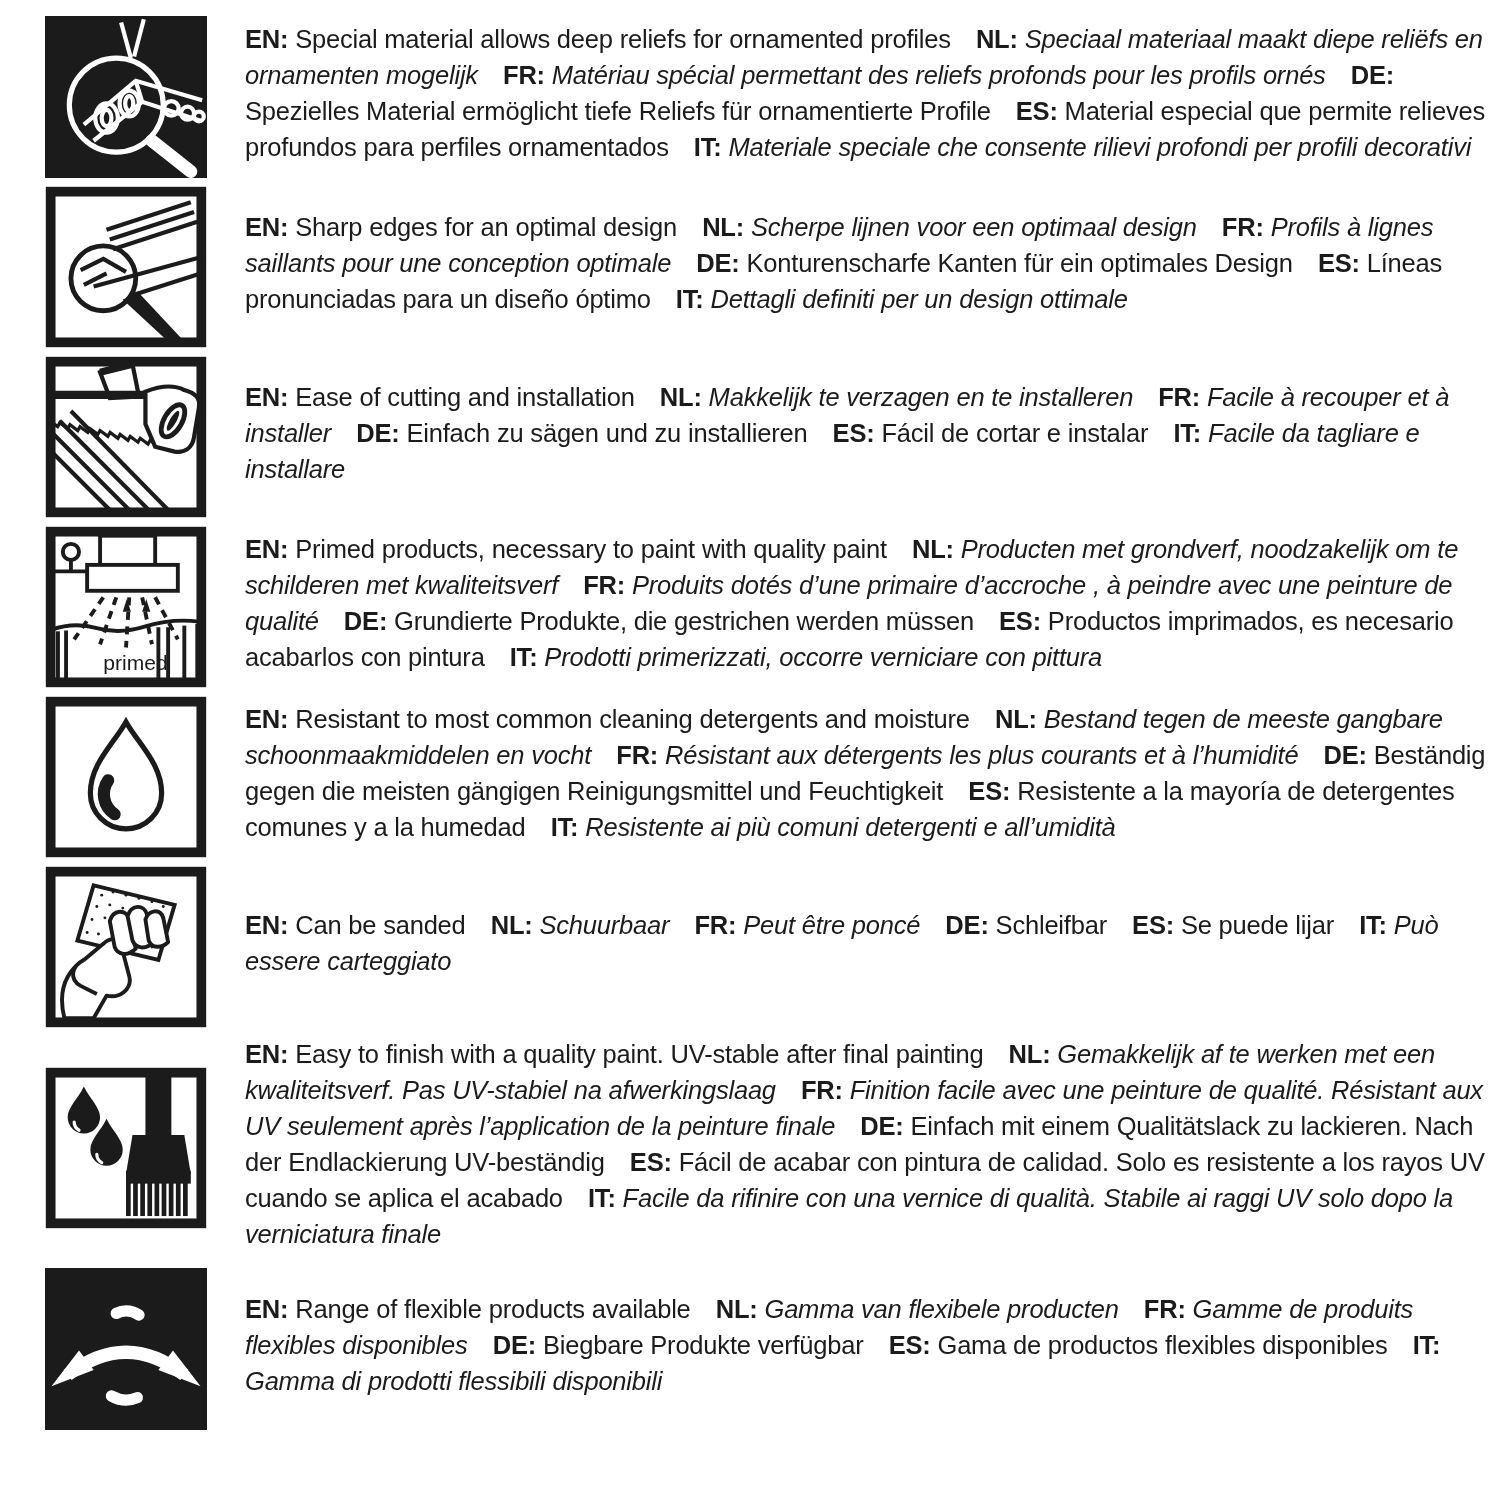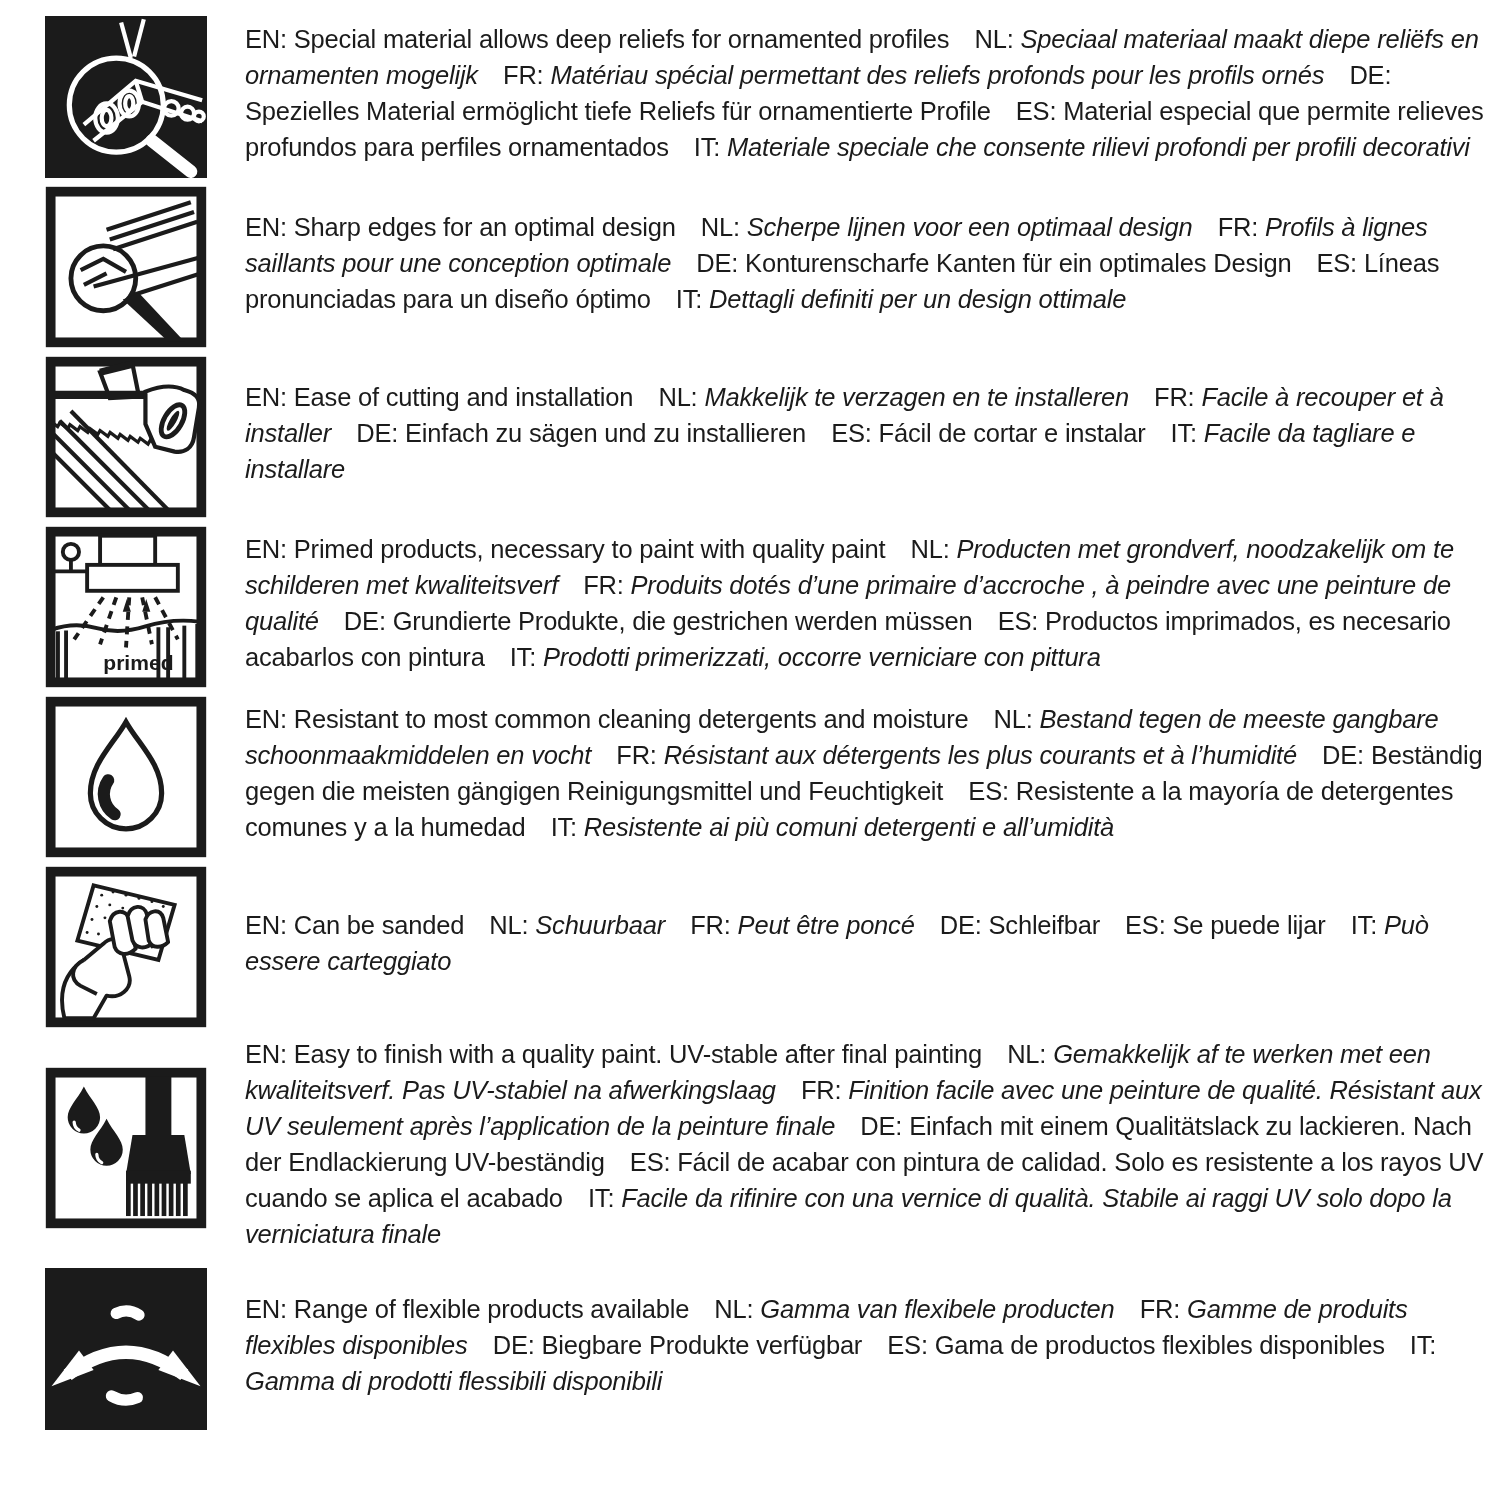--- a/index.html
+++ b/index.html
@@ -1,23 +1,23 @@
 <!DOCTYPE html>
 <html><head>
 <meta charset="utf-8">
 <style>
   html,body{margin:0;padding:0;background:#ffffff;}
   body{width:1500px;height:1500px;overflow:hidden;
        font-family:"Liberation Sans", sans-serif;color:#1b1b1b;}
   #page{box-sizing:border-box;width:1500px;height:1500px;padding:16px 10px 0 45px;}
   .row{display:flex;align-items:center;margin-bottom:16px;}
-  .icon-box{flex:0 0 162px;width:162px;height:154px;font-weight:bold;}
+  .icon-box{flex:0 0 162px;width:162px;height:154px;}
   .icon-box svg{width:162px;height:162px;display:block;}
   .text-block{margin-left:38px;width:1242px;font-size:25.5px;line-height:36px;letter-spacing:-0.2px;}
-  .lab{font-weight:normal;font-style:normal;}
+  .lab{font-weight:bold;font-style:normal;}
   .seg{font-style:normal;}
   .seg.it{font-style:italic;}
   .ink-stroke{stroke:#1b1b1b;fill:none;}
   .primed-txt{font-family:"Liberation Sans",sans-serif;font-size:13px;fill:#1b1b1b;}
 </style>
 </head>
 <body>
 
 <div id="page">
   <div id="rows">

